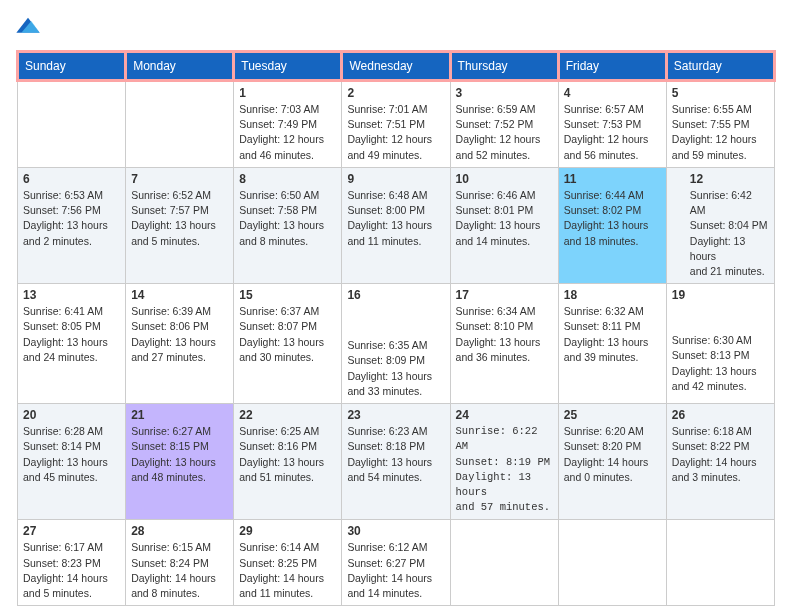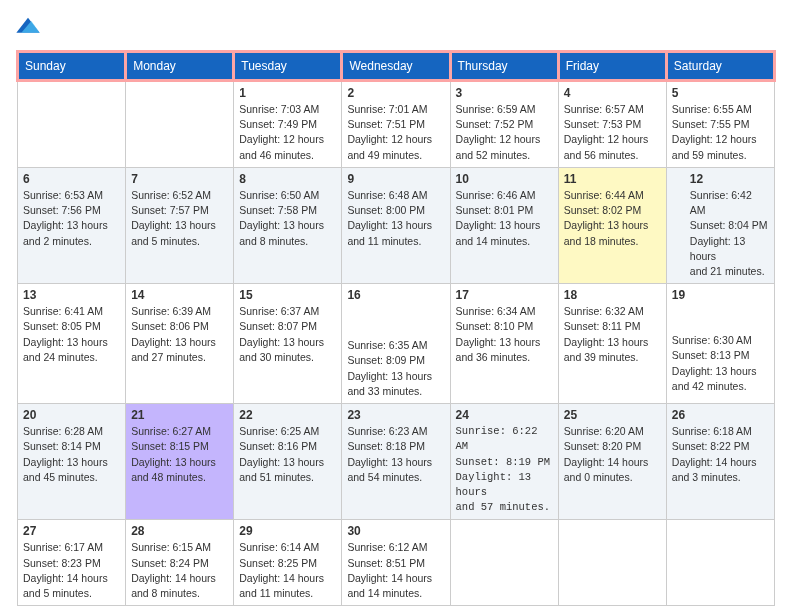--- a/index.html
+++ b/index.html
@@ -196,21 +196,21 @@
 Daylight: 13 hours
 and 11 minutes.</div>
         </td>
         <td style="background: rgb(240, 244, 248);">
           <div class="day-number">10</div>
           <div class="day-info" style="white-space: pre-line;">Sunrise: 6:46 AM
 Sunset: 8:01 PM
 Daylight: 13 hours
 and 14 minutes.</div>
         </td>
-        <td style="background: #fef9c3;">
+        <td style="background: #7dd3fc;">
           <div class="day-number">11</div>
           <div class="day-info" style="white-space: pre-line;">Sunrise: 6:44 AM
 Sunset: 8:02 PM
 Daylight: 13 hours
 and 18 minutes.</div>
         </td>
         <td style="background: rgb(240, 244, 248); padding-left: 23px;">
           <div class="day-number">12</div>
           <div class="day-info" style="white-space: pre-line;">Sunrise: 6:42 AM
 Sunset: 8:04 PM
@@ -338,21 +338,21 @@
         <td>
           <div class="day-number">29</div>
           <div class="day-info" style="white-space: pre-line;">Sunrise: 6:14 AM
 Sunset: 8:25 PM
 Daylight: 14 hours
 and 11 minutes.</div>
         </td>
         <td>
           <div class="day-number">30</div>
           <div class="day-info" style="white-space: pre-line;">Sunrise: 6:12 AM
-Sunset: 8:51 PM
+Sunset: 6:27 PM
 Daylight: 14 hours
 and 14 minutes.</div>
         </td>
         <td class="empty-cell"></td>
         <td class="empty-cell"></td>
         <td class="empty-cell"></td>
       </tr>
     </tbody>
 </table>
 

